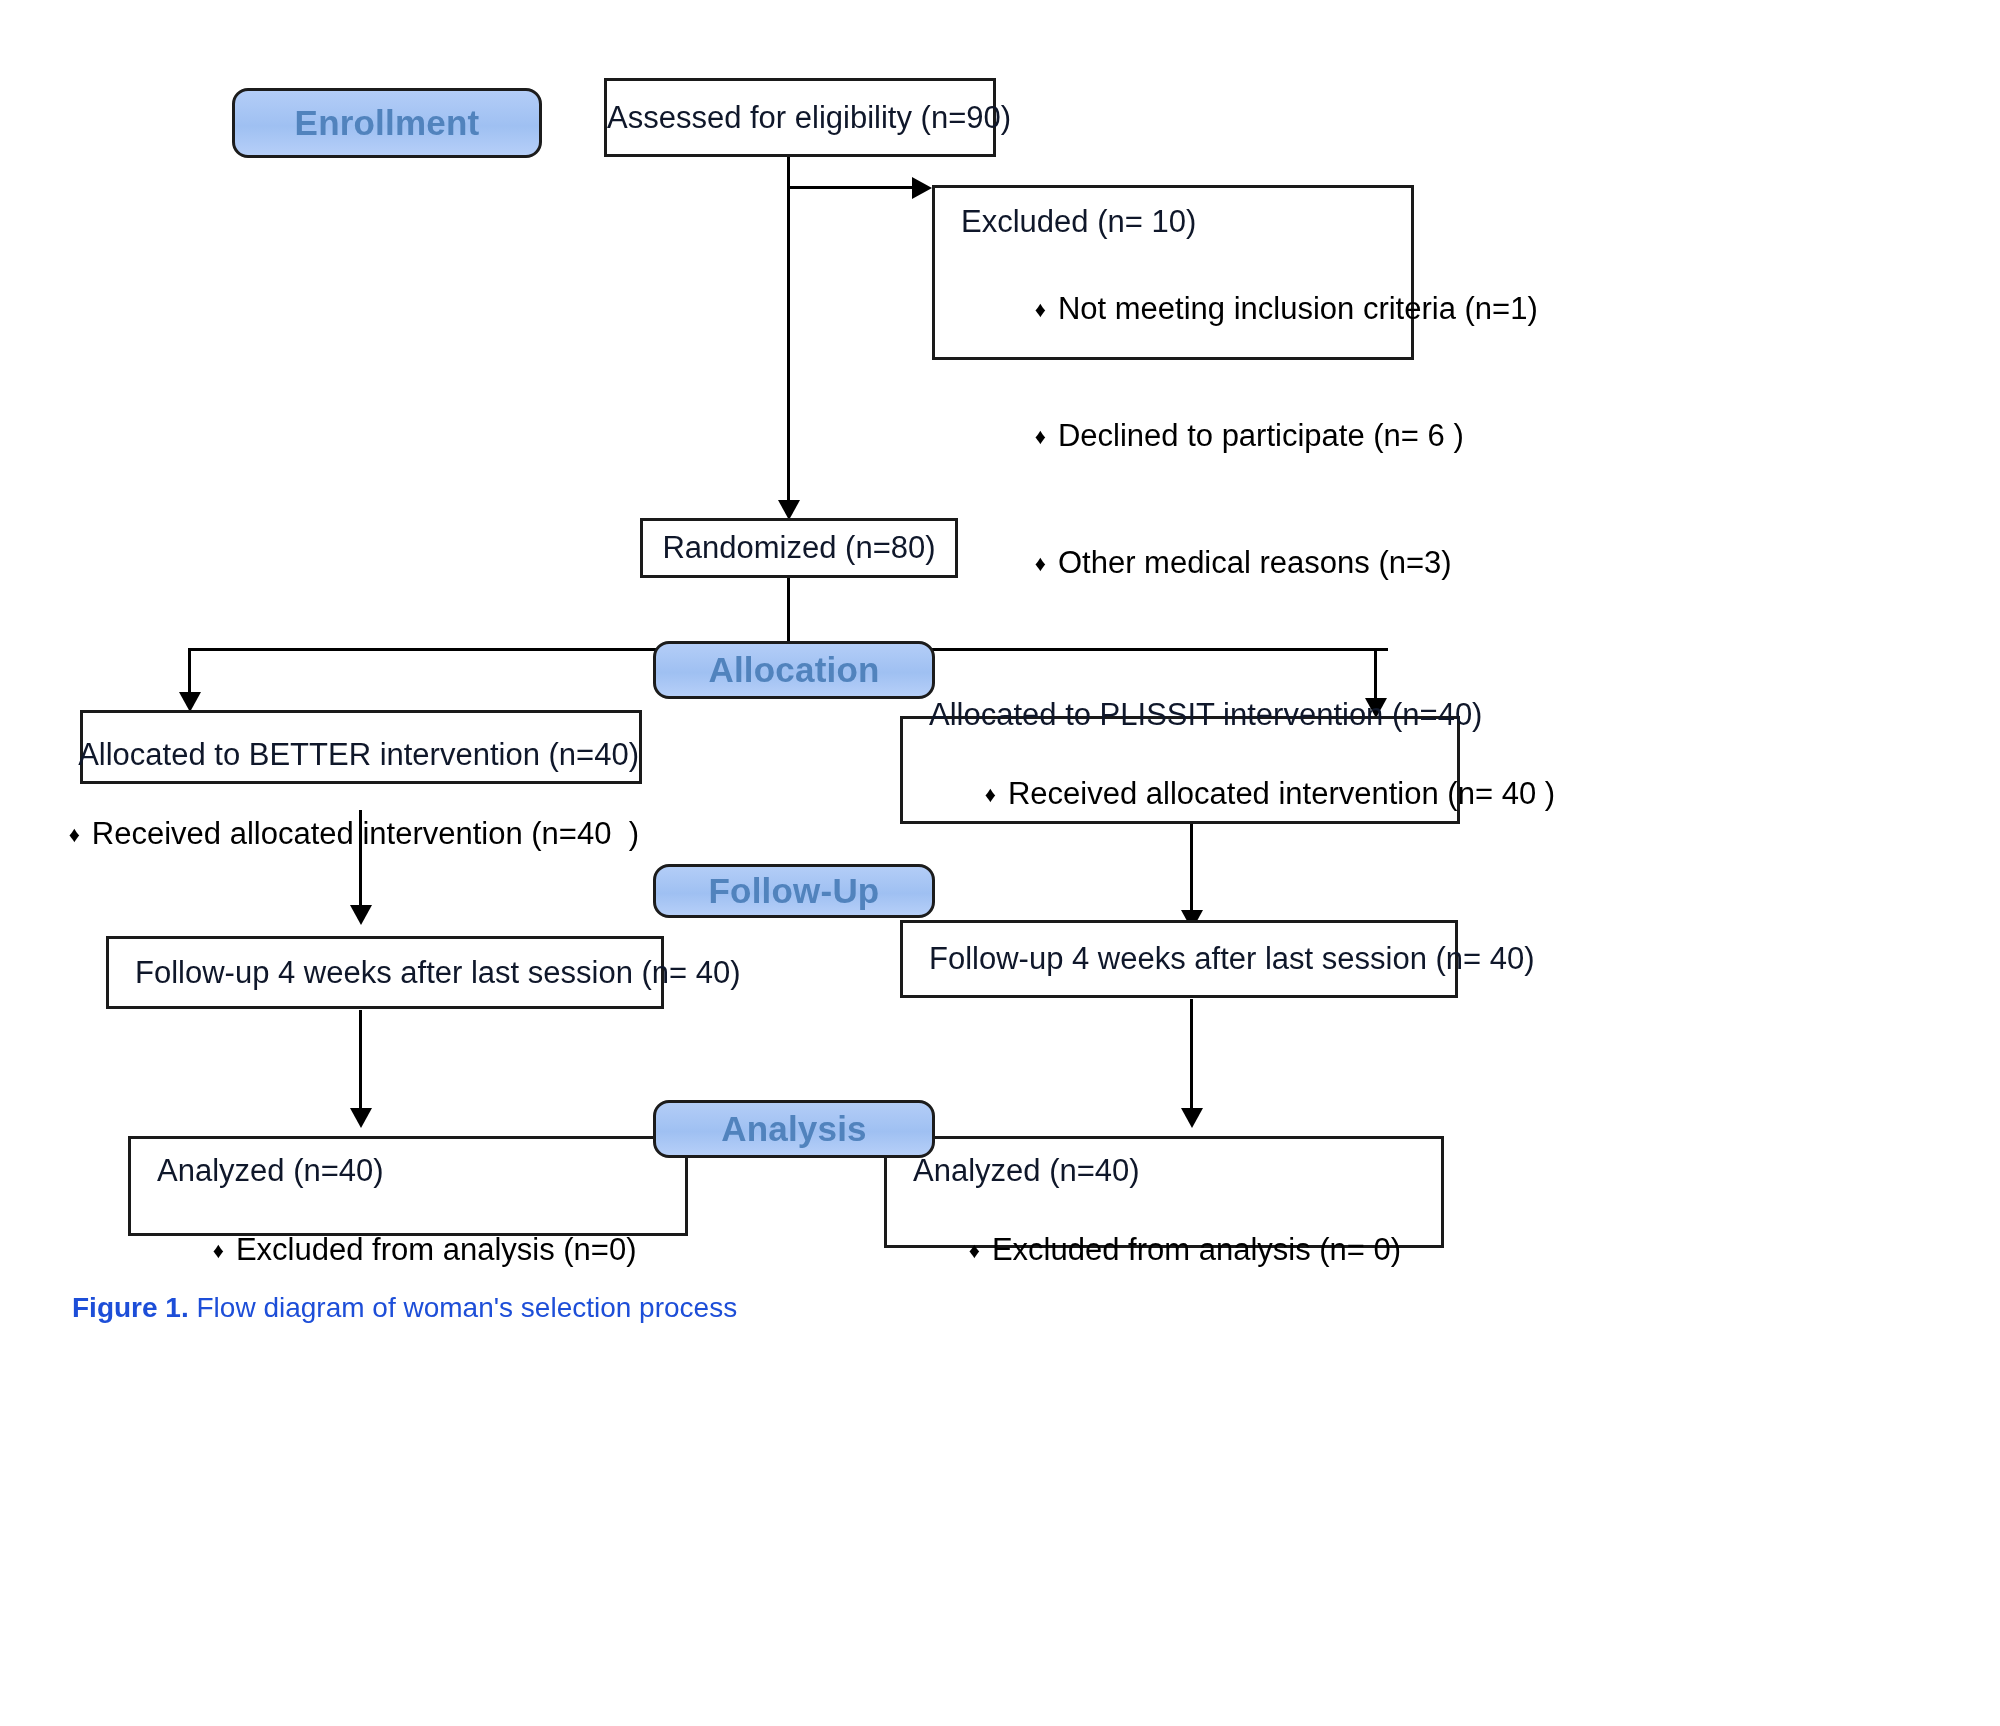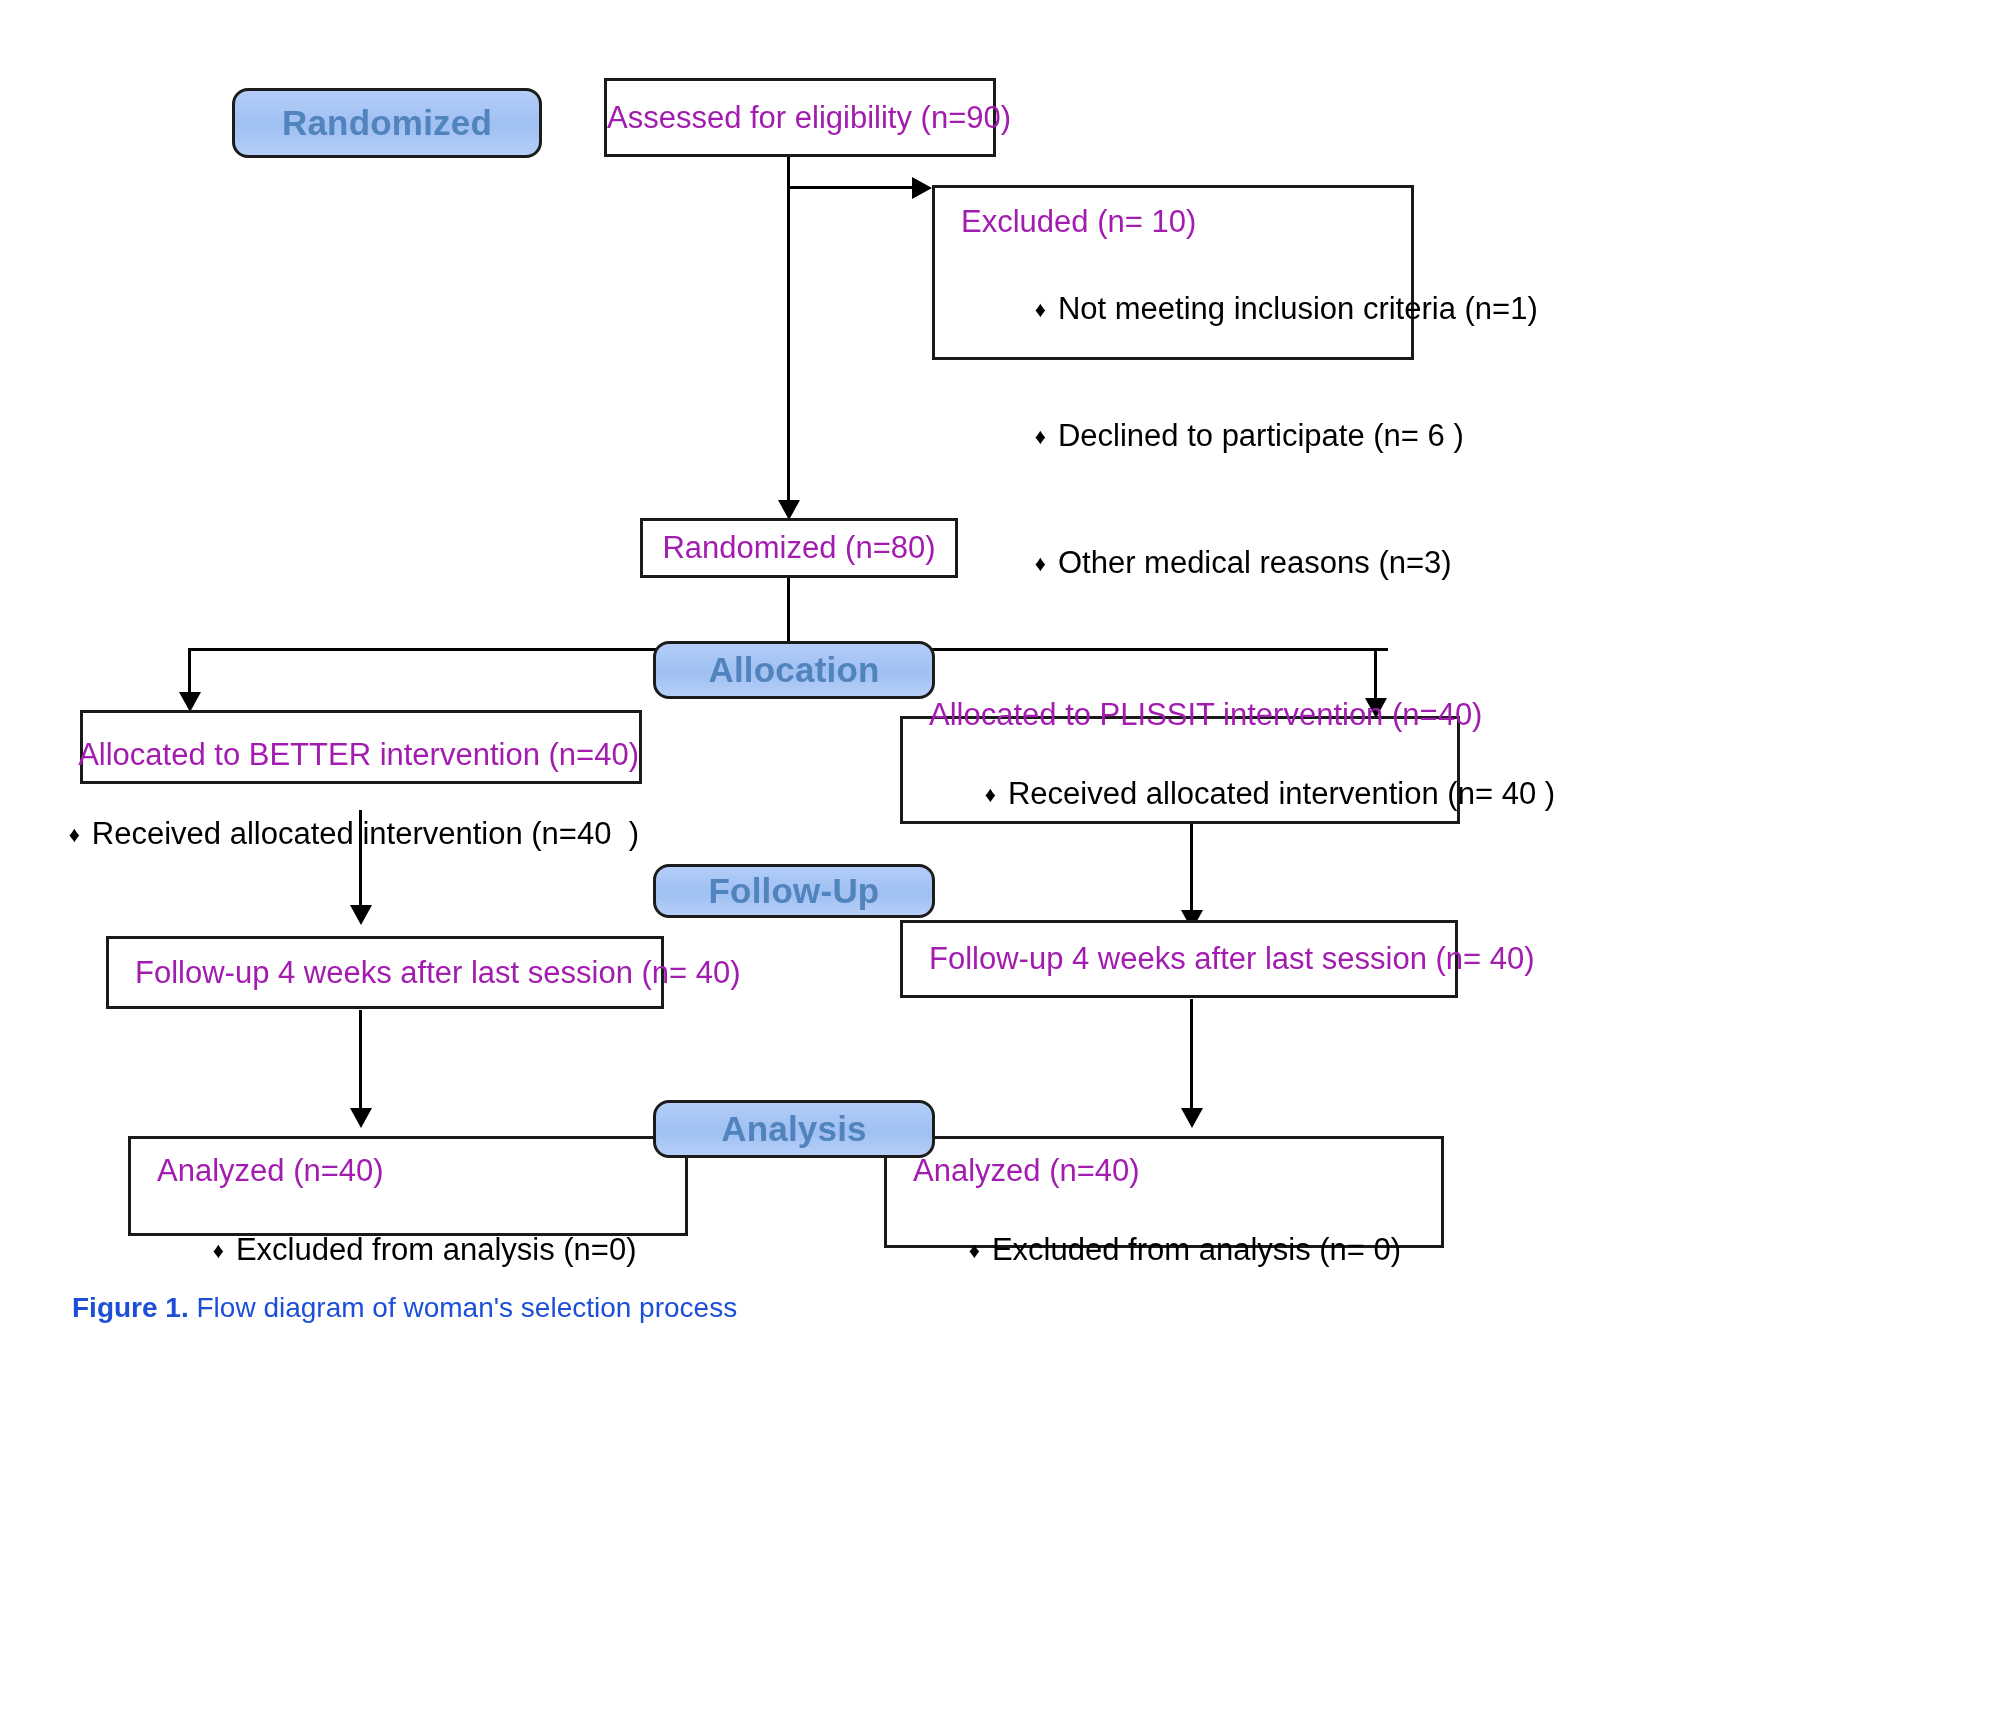--- a/index.html
+++ b/index.html
@@ -26,21 +26,21 @@
     background: #ffffff;
     border: 3px solid #1a1a1a;
     display: flex;
     flex-direction: column;
     justify-content: center;
     z-index: 2;
   }
   .flowbox .line {
     font-size: 31px;
     line-height: 1.28;
-    color: #a21caf;
+    color: #0f172a;
     white-space: pre;
     padding-left: 26px;
   }
   .flowbox .line.center {
     text-align: center;
     padding-left: 0;
   }
   .flowbox .bullet-line {
     font-size: 31px;
     line-height: 1.28;
@@ -100,21 +100,21 @@
     white-space: pre;
   }
   #caption .strong { font-weight: bold; }
 </style>
 </head>
 <body>
 
 <div id="canvas">
 
   <div class="stage" style="left:232px; top:88px; width:310px; height:70px;">
-    <span>Randomized</span>
+    <span>Enrollment</span>
   </div>
 
   <div class="flowbox" style="left:604px; top:78px; width:392px; height:79px;">
     <div class="line center">Assessed for eligibility (n=90)</div>
   </div>
 
   <div class="vline" style="left:787px; top:157px; width:3px; height:349px;"></div>
   <div class="arrow-down" style="left:778px; top:500px;"></div>
 
   <div class="hline" style="left:790px; top:186px; width:124px; height:3px;"></div>

